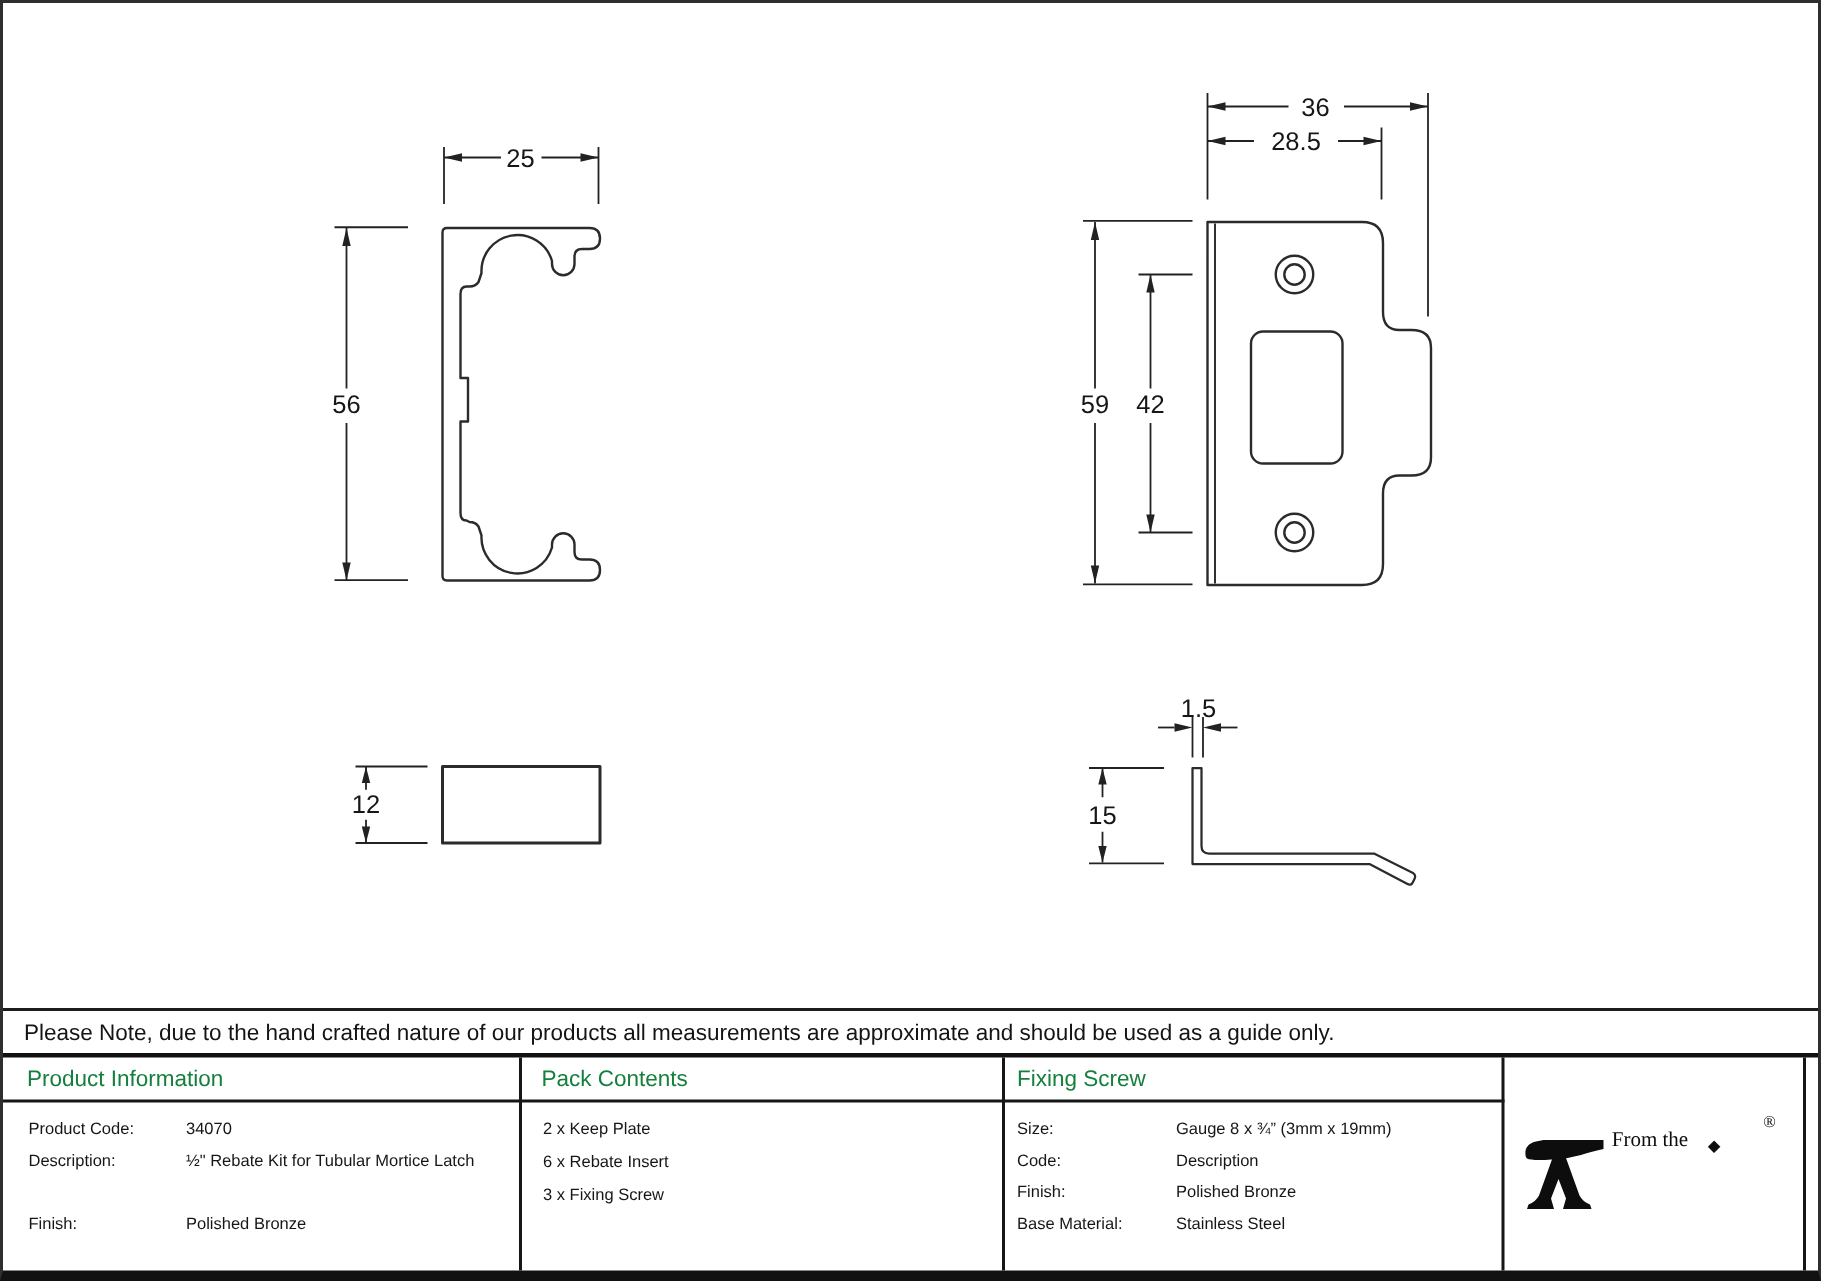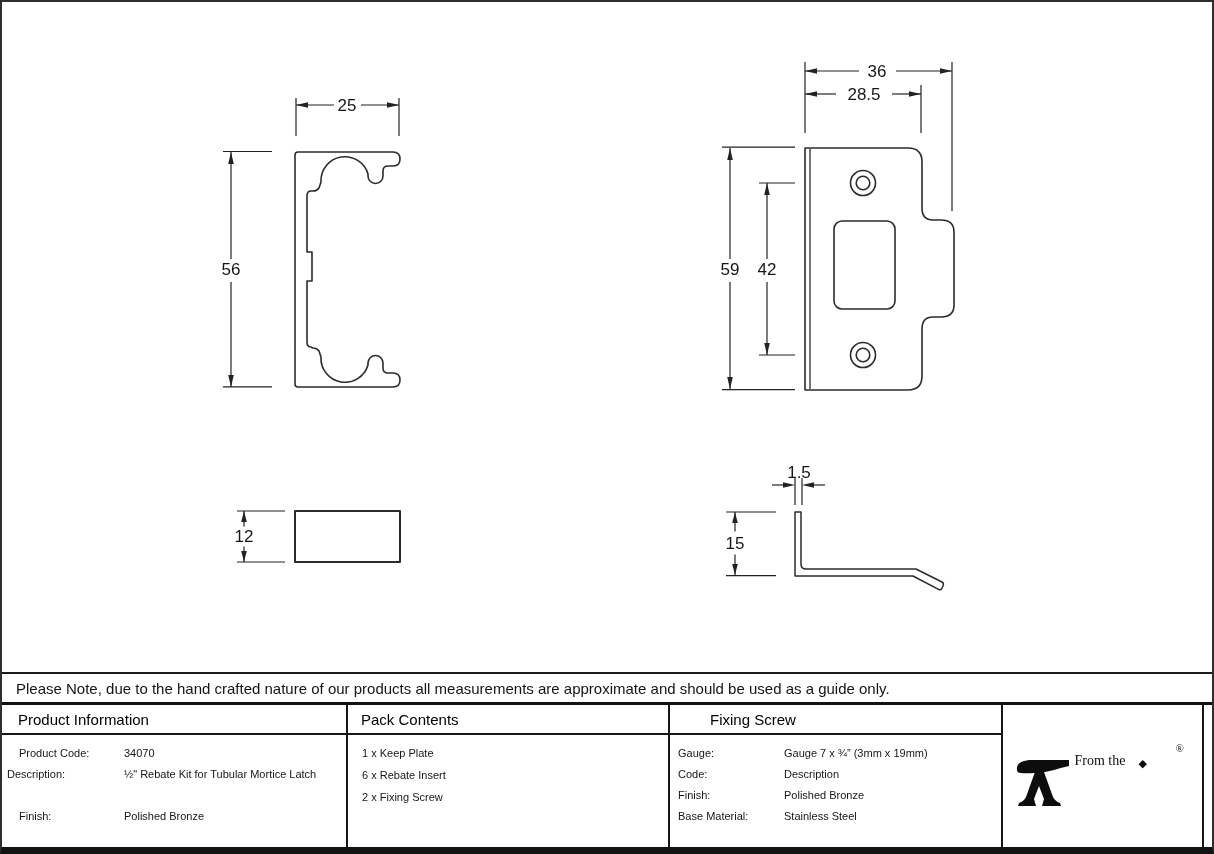--- a/index.html
+++ b/index.html
@@ -16,21 +16,21 @@
   .arrow   { fill:#222; stroke:none; }
   .dim-text{ font-family:"Liberation Sans",sans-serif; font-size:17px; fill:#161616; }
 
   .note-row {
     position:absolute; left:0; top:670px; width:100%; height:33px; box-sizing:border-box;
     border-top:2px solid #1c1c1c; border-bottom:3px solid #111;
     display:flex; align-items:center; padding-left:14px; font-size:15px; color:#141414;
   }
   .vdiv { position:absolute; top:703px; height:144px; width:2px; background:#161616; }
   .hdr-underline { position:absolute; top:731px; left:0; width:1001px; height:2px; background:#161616; }
-  .hdr  { position:absolute; font-size:15px; color:#000000; }
+  .hdr  { position:absolute; font-size:15px; color:#15803d; }
   .lbl, .val, .item { position:absolute; font-size:11px; color:#161616; line-height:21px; }
   .val.wrap { width:240px; }
 
   .logo-cell { position:absolute; left:1001px; top:703px; width:199px; height:144px;
                display:flex; align-items:center; justify-content:center; }
   .logo-box  { position:relative; width:176px; height:64px; }
   .anvil-a   { position:absolute; left:0; top:12px; }
   .from-the  { position:absolute; left:60px; top:8px; font-family:"Liberation Serif",serif;
                font-size:14px; color:#0d0d0d; white-space:nowrap; }
   .diamond   { position:absolute; left:124px; top:12px; font-size:11px; color:#0d0d0d; }
@@ -172,35 +172,35 @@
   </div>
 
   <div class="vdiv" style="left:344px"></div>
   <div class="vdiv" style="left:666px"></div>
   <div class="vdiv" style="left:999px"></div>
   <div class="vdiv" style="left:1200px"></div>
   <div class="hdr-underline"></div>
 
   <div class="hdr" style="left:16px;  top:709px">Product Information</div>
   <div class="hdr" style="left:359px; top:709px">Pack Contents</div>
-  <div class="hdr" style="left:708px; top:709px">Fixing Screw</div>
+  <div class="hdr" style="left:676px; top:709px">Fixing Screw</div>
 
   <div class="lbl" style="left:17px;  top:741px">Product Code:</div>
   <div class="val" style="left:122px; top:741px">34070</div>
-  <div class="lbl" style="left:5px;  top:762px">Description:</div>
+  <div class="lbl" style="left:17px;  top:762px">Description:</div>
   <div class="val wrap" style="left:122px; top:762px">½" Rebate Kit for Tubular Mortice Latch</div>
   <div class="lbl" style="left:17px;  top:804px">Finish:</div>
   <div class="val" style="left:122px; top:804px">Polished Bronze</div>
 
-  <div class="item" style="left:360px; top:741px">1 x Keep Plate</div>
+  <div class="item" style="left:360px; top:741px">2 x Keep Plate</div>
   <div class="item" style="left:360px; top:763px">6 x Rebate Insert</div>
-  <div class="item" style="left:360px; top:785px">2 x Fixing Screw</div>
-
-  <div class="lbl" style="left:676px; top:741px">Gauge:</div>
-  <div class="val" style="left:782px; top:741px">Gauge 7 x ¾” (3mm x 19mm)</div>
+  <div class="item" style="left:360px; top:785px">3 x Fixing Screw</div>
+
+  <div class="lbl" style="left:676px; top:741px">Size:</div>
+  <div class="val" style="left:782px; top:741px">Gauge 8 x ¾” (3mm x 19mm)</div>
   <div class="lbl" style="left:676px; top:762px">Code:</div>
   <div class="val" style="left:782px; top:762px">Description</div>
   <div class="lbl" style="left:676px; top:783px">Finish:</div>
   <div class="val" style="left:782px; top:783px">Polished Bronze</div>
   <div class="lbl" style="left:676px; top:804px">Base Material:</div>
   <div class="val" style="left:782px; top:804px">Stainless Steel</div>
 
   <div class="logo-cell">
     <div class="logo-box">
       <svg class="anvil-a" width="56" height="50" viewBox="0 0 56 50">

